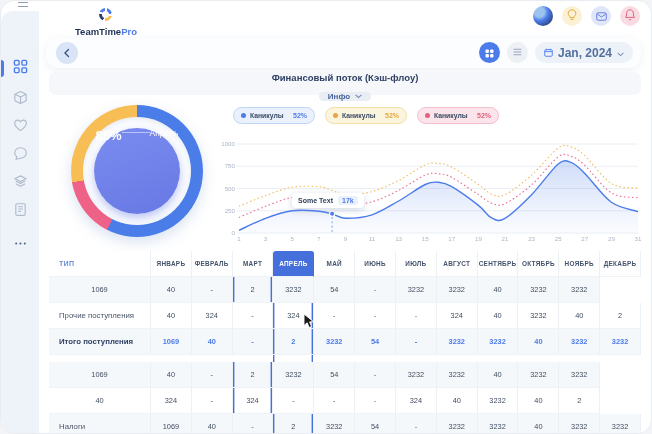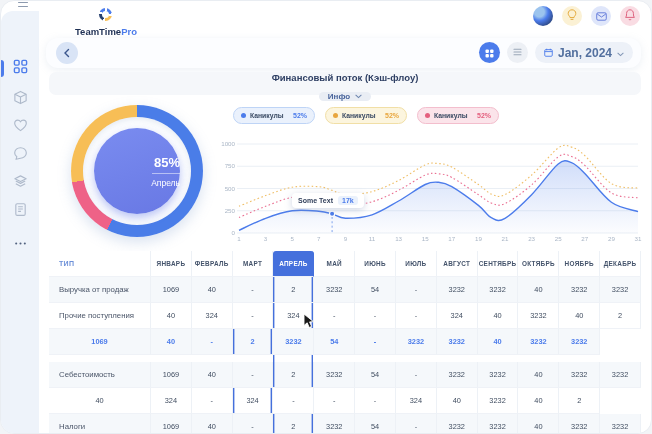--- a/index.html
+++ b/index.html
@@ -53,21 +53,21 @@
                gap:5px; padding:0 9px; font-size:8px; font-weight:700; color:#4A659C; cursor:pointer; }
 
   
   .donut { position:absolute; left:70px; top:104px; width:132px; height:132px; border-radius:50%;
            box-shadow:0 5px 14px rgba(120,150,200,.28); }
   .donut-hole { position:absolute; inset:12px; background:#FDFEFF; border-radius:50%;
                 box-shadow:inset 0 2px 6px rgba(150,170,205,.25); display:flex;
                 align-items:center; justify-content:center; }
   .donut-center { width:86px; height:86px; border-radius:50%;
                   background:linear-gradient(160deg,#7A8CF0,#6878E4); box-shadow:0 4px 10px rgba(105,125,230,.45);
-                  display:flex; flex-direction:column; align-items:flex-end; justify-content:center; color:#fff; }
+                  display:flex; flex-direction:row; align-items:flex-start; justify-content:center; color:#fff; }
   .donut-center .pct { font-size:13px; font-weight:700; }
   .donut-center .sep { width:28px; height:1px; background:rgba(255,255,255,.5); margin:3.5px 0; }
   .donut-center .mon { font-size:8.5px; }
 
   
   .legend { position:absolute; left:232px; top:106px; display:flex; gap:10px; }
   .chip { width:82px; height:17px; border-radius:9px; border:1px solid; display:flex; align-items:center;
           padding:0 7px; gap:4px; cursor:pointer; }
   .chip .dot { width:5px; height:5px; border-radius:50%; }
   .chip .lbl { font-size:6.8px; font-weight:700; color:#3A4A63; }
@@ -323,21 +323,20 @@
         <div class="th">МАЙ</div>
         <div class="th">ИЮНЬ</div>
         <div class="th">ИЮЛЬ</div>
         <div class="th">АВГУСТ</div>
         <div class="th">СЕНТЯБРЬ</div>
         <div class="th">ОКТЯБРЬ</div>
         <div class="th">НОЯБРЬ</div>
         <div class="th">ДЕКАБРЬ</div>
       </div>
       <div class="tr shaded">
-        <div class="td lbl">Выручка от продаж</div>
         <div class="td num">1069</div>
         <div class="td num">40</div>
         <div class="td num">-</div>
         <div class="td num colhl">2</div>
         <div class="td num">3232</div>
         <div class="td num">54</div>
         <div class="td num">-</div>
         <div class="td num">3232</div>
         <div class="td num">3232</div>
         <div class="td num">40</div>
@@ -353,20 +352,21 @@
         <div class="td num">-</div>
         <div class="td num">-</div>
         <div class="td num">-</div>
         <div class="td num">324</div>
         <div class="td num">40</div>
         <div class="td num">3232</div>
         <div class="td num">40</div>
         <div class="td num">2</div>
       </div>
       <div class="tr shaded total">
+        <div class="td lbl">Итого поступления</div>
         <div class="td num">1069</div>
         <div class="td num">40</div>
         <div class="td num">-</div>
         <div class="td num colhl">2</div>
         <div class="td num">3232</div>
         <div class="td num">54</div>
         <div class="td num">-</div>
         <div class="td num">3232</div>
         <div class="td num">3232</div>
         <div class="td num">40</div>
@@ -382,21 +382,20 @@
         <div class="sep-cell"></div>
         <div class="sep-cell"></div>
         <div class="sep-cell"></div>
         <div class="sep-cell"></div>
         <div class="sep-cell"></div>
         <div class="sep-cell"></div>
         <div class="sep-cell"></div>
         <div class="sep-cell"></div>
       </div>
       <div class="tr shaded">
-        <div class="td lbl">Себестоимость</div>
         <div class="td num">1069</div>
         <div class="td num">40</div>
         <div class="td num">-</div>
         <div class="td num colhl">2</div>
         <div class="td num">3232</div>
         <div class="td num">54</div>
         <div class="td num">-</div>
         <div class="td num">3232</div>
         <div class="td num">3232</div>
         <div class="td num">40</div>

